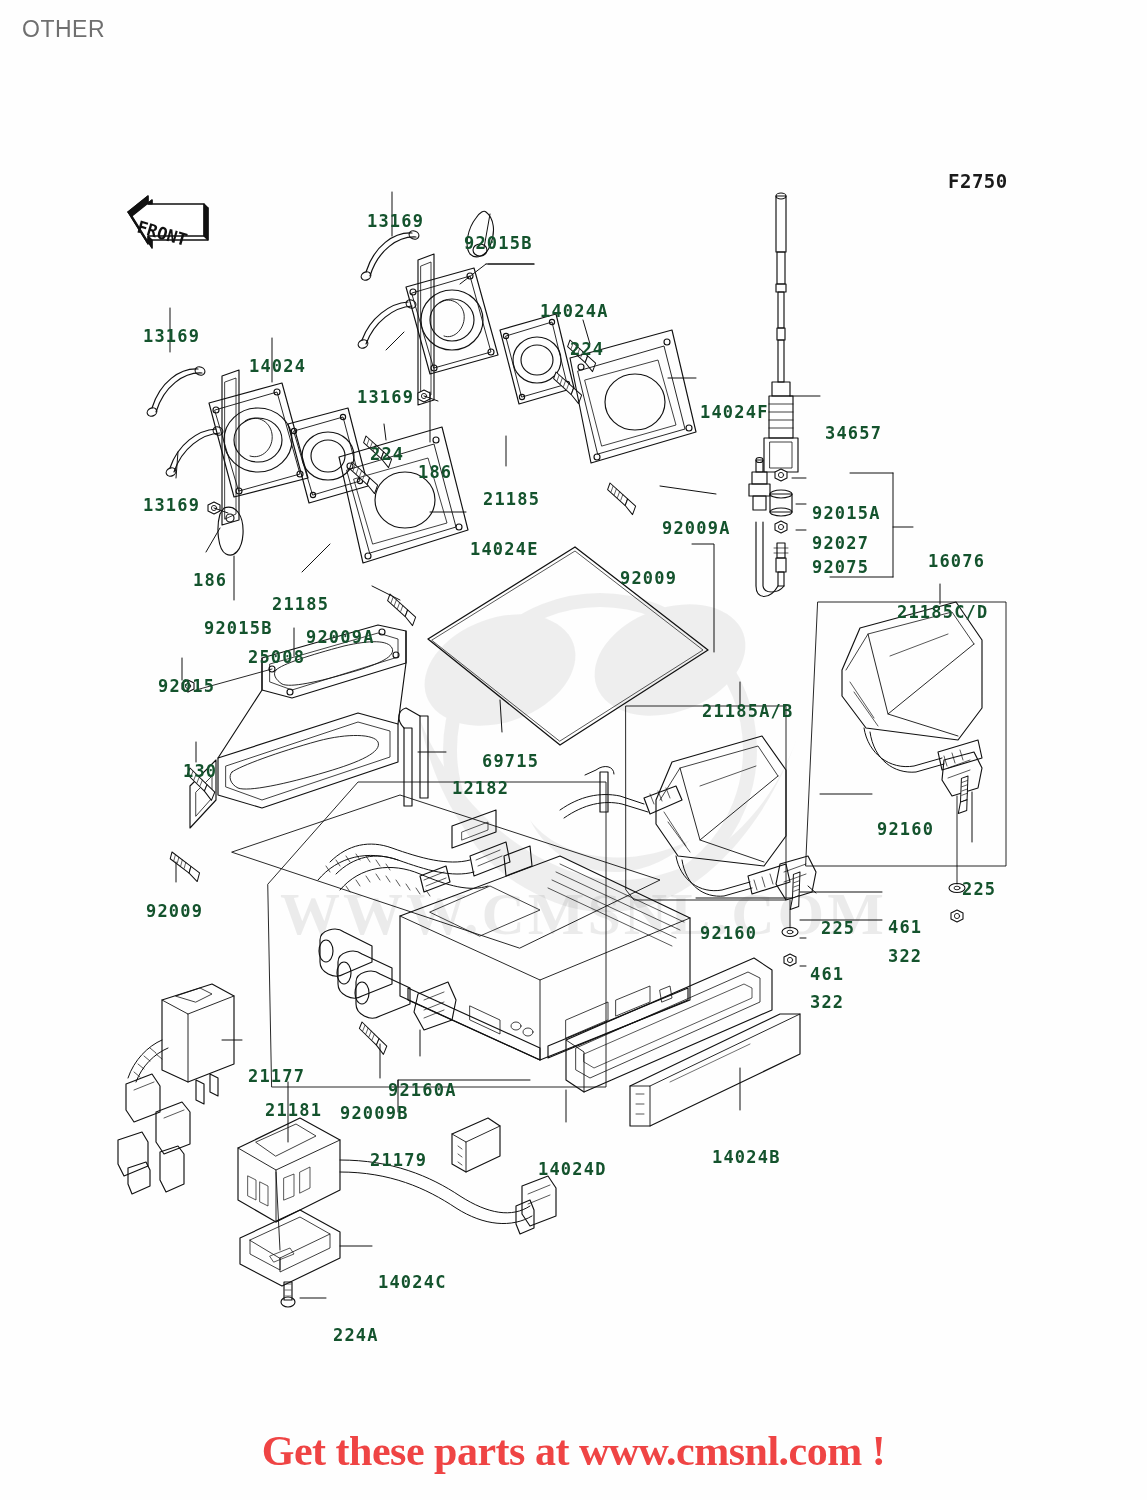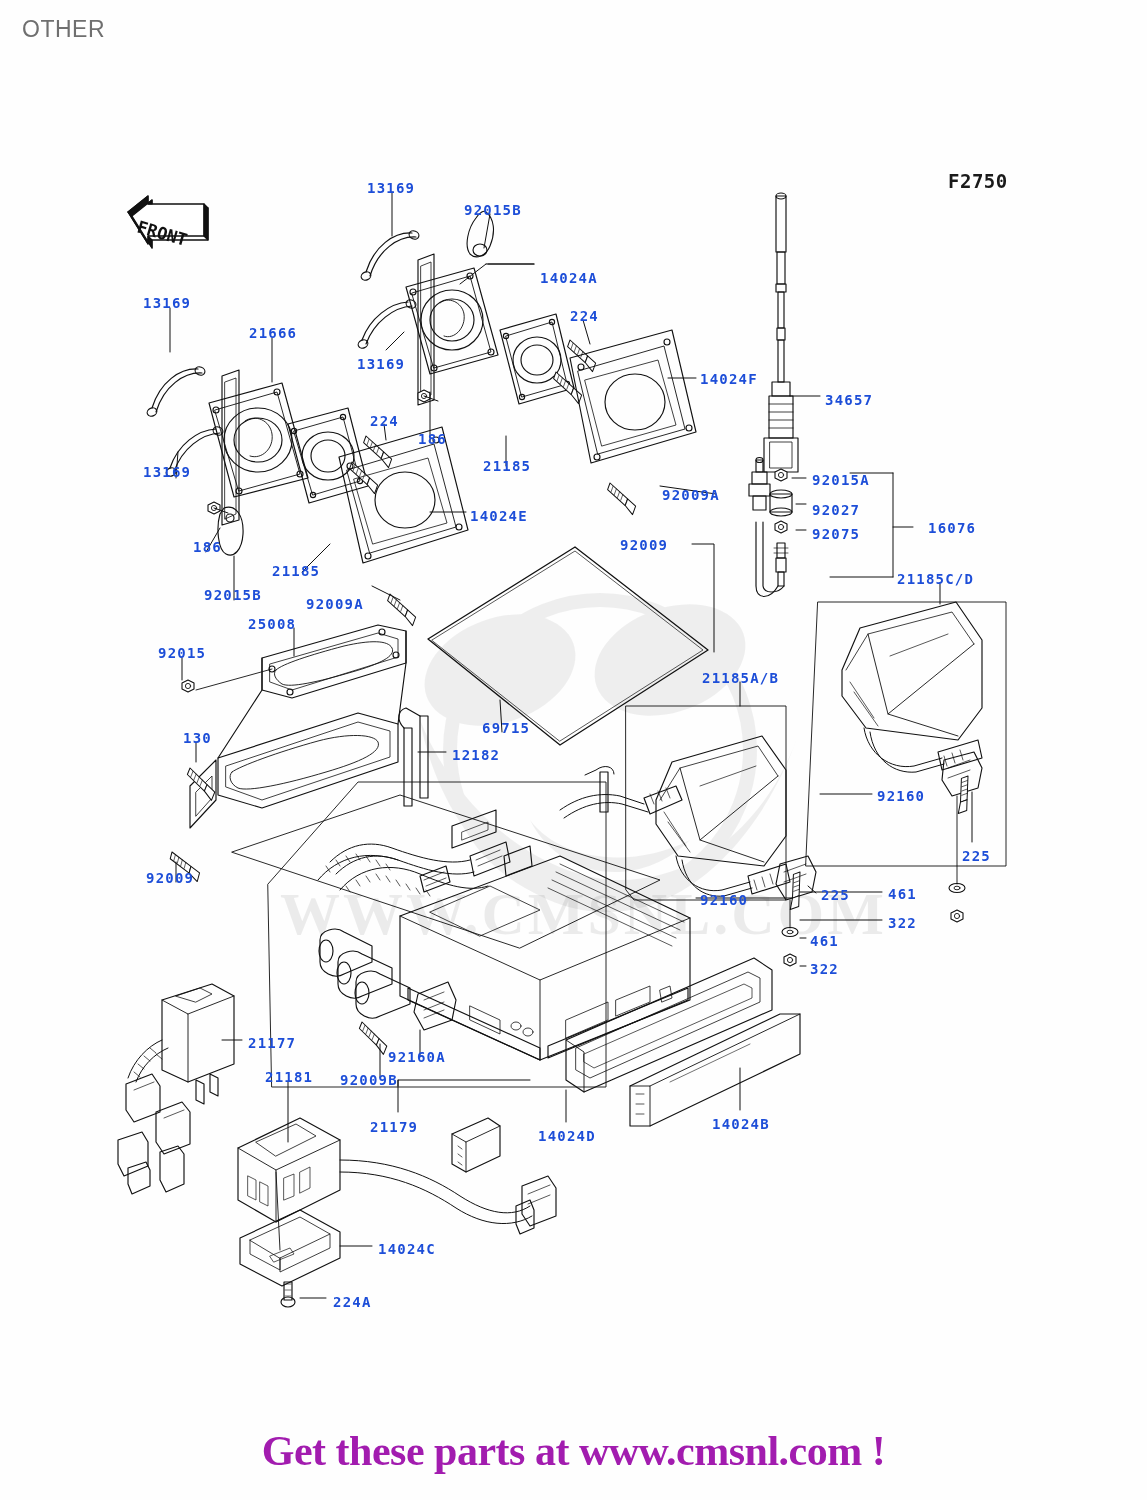--- a/index.html
+++ b/index.html
@@ -40,41 +40,42 @@
   }
   #footer-note {
     position: absolute;
     left: 0;
     top: 1427px;
     width: 1147px;
     text-align: center;
     font-family: "Liberation Serif", serif;
     font-size: 42px;
     font-weight: bold;
-    color: #a21caf;
+    color: #ef4444;
     letter-spacing: -0.5px;
   }
   
   #drawing {
     position: absolute;
     left: 0;
     top: 0;
     width: 1147px;
     height: 1500px;
   }
   
   .lbl {
     position: absolute;
     font-family: "DejaVu Sans Mono", monospace;
-    font-size: 14px;
+    font-size: 17px;
     font-weight: bold;
-    color: #1d4ed8;
+    color: #14532d;
     letter-spacing: 1.2px;
     white-space: nowrap;
     line-height: 1;
+    margin-top: 32px;
   }
   
   #watermark {
     position: absolute;
     left: 300px;
     top: 520px;
     width: 620px;
     height: 470px;
     opacity: 0.085;
     pointer-events: none;
@@ -616,21 +617,21 @@
       </g>
 
     </g>
   </svg>
 
   <div id="callout-layer">
     <div class="lbl" style="left:367px;top:181px">13169</div>
     <div class="lbl" style="left:464px;top:203px">92015B</div>
     <div class="lbl" style="left:540px;top:271px">14024A</div>
     <div class="lbl" style="left:143px;top:296px">13169</div>
-    <div class="lbl" style="left:249px;top:326px">21666</div>
+    <div class="lbl" style="left:249px;top:326px">14024</div>
     <div class="lbl" style="left:570px;top:309px">224</div>
     <div class="lbl" style="left:357px;top:357px">13169</div>
     <div class="lbl" style="left:700px;top:372px">14024F</div>
     <div class="lbl" style="left:825px;top:393px">34657</div>
     <div class="lbl" style="left:370px;top:414px">224</div>
     <div class="lbl" style="left:418px;top:432px">186</div>
     <div class="lbl" style="left:143px;top:465px">13169</div>
     <div class="lbl" style="left:483px;top:459px">21185</div>
     <div class="lbl" style="left:812px;top:473px">92015A</div>
     <div class="lbl" style="left:662px;top:488px">92009A</div>

